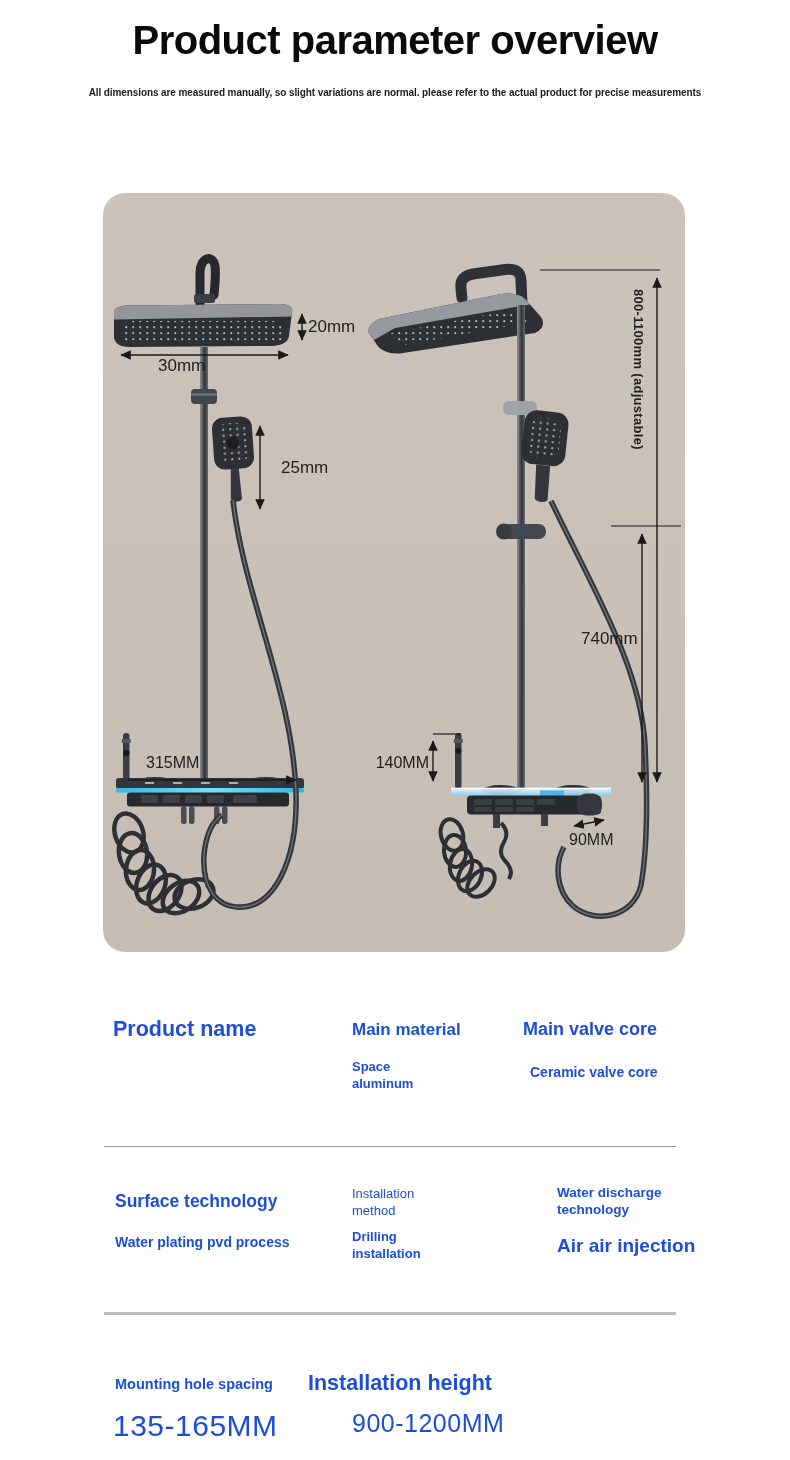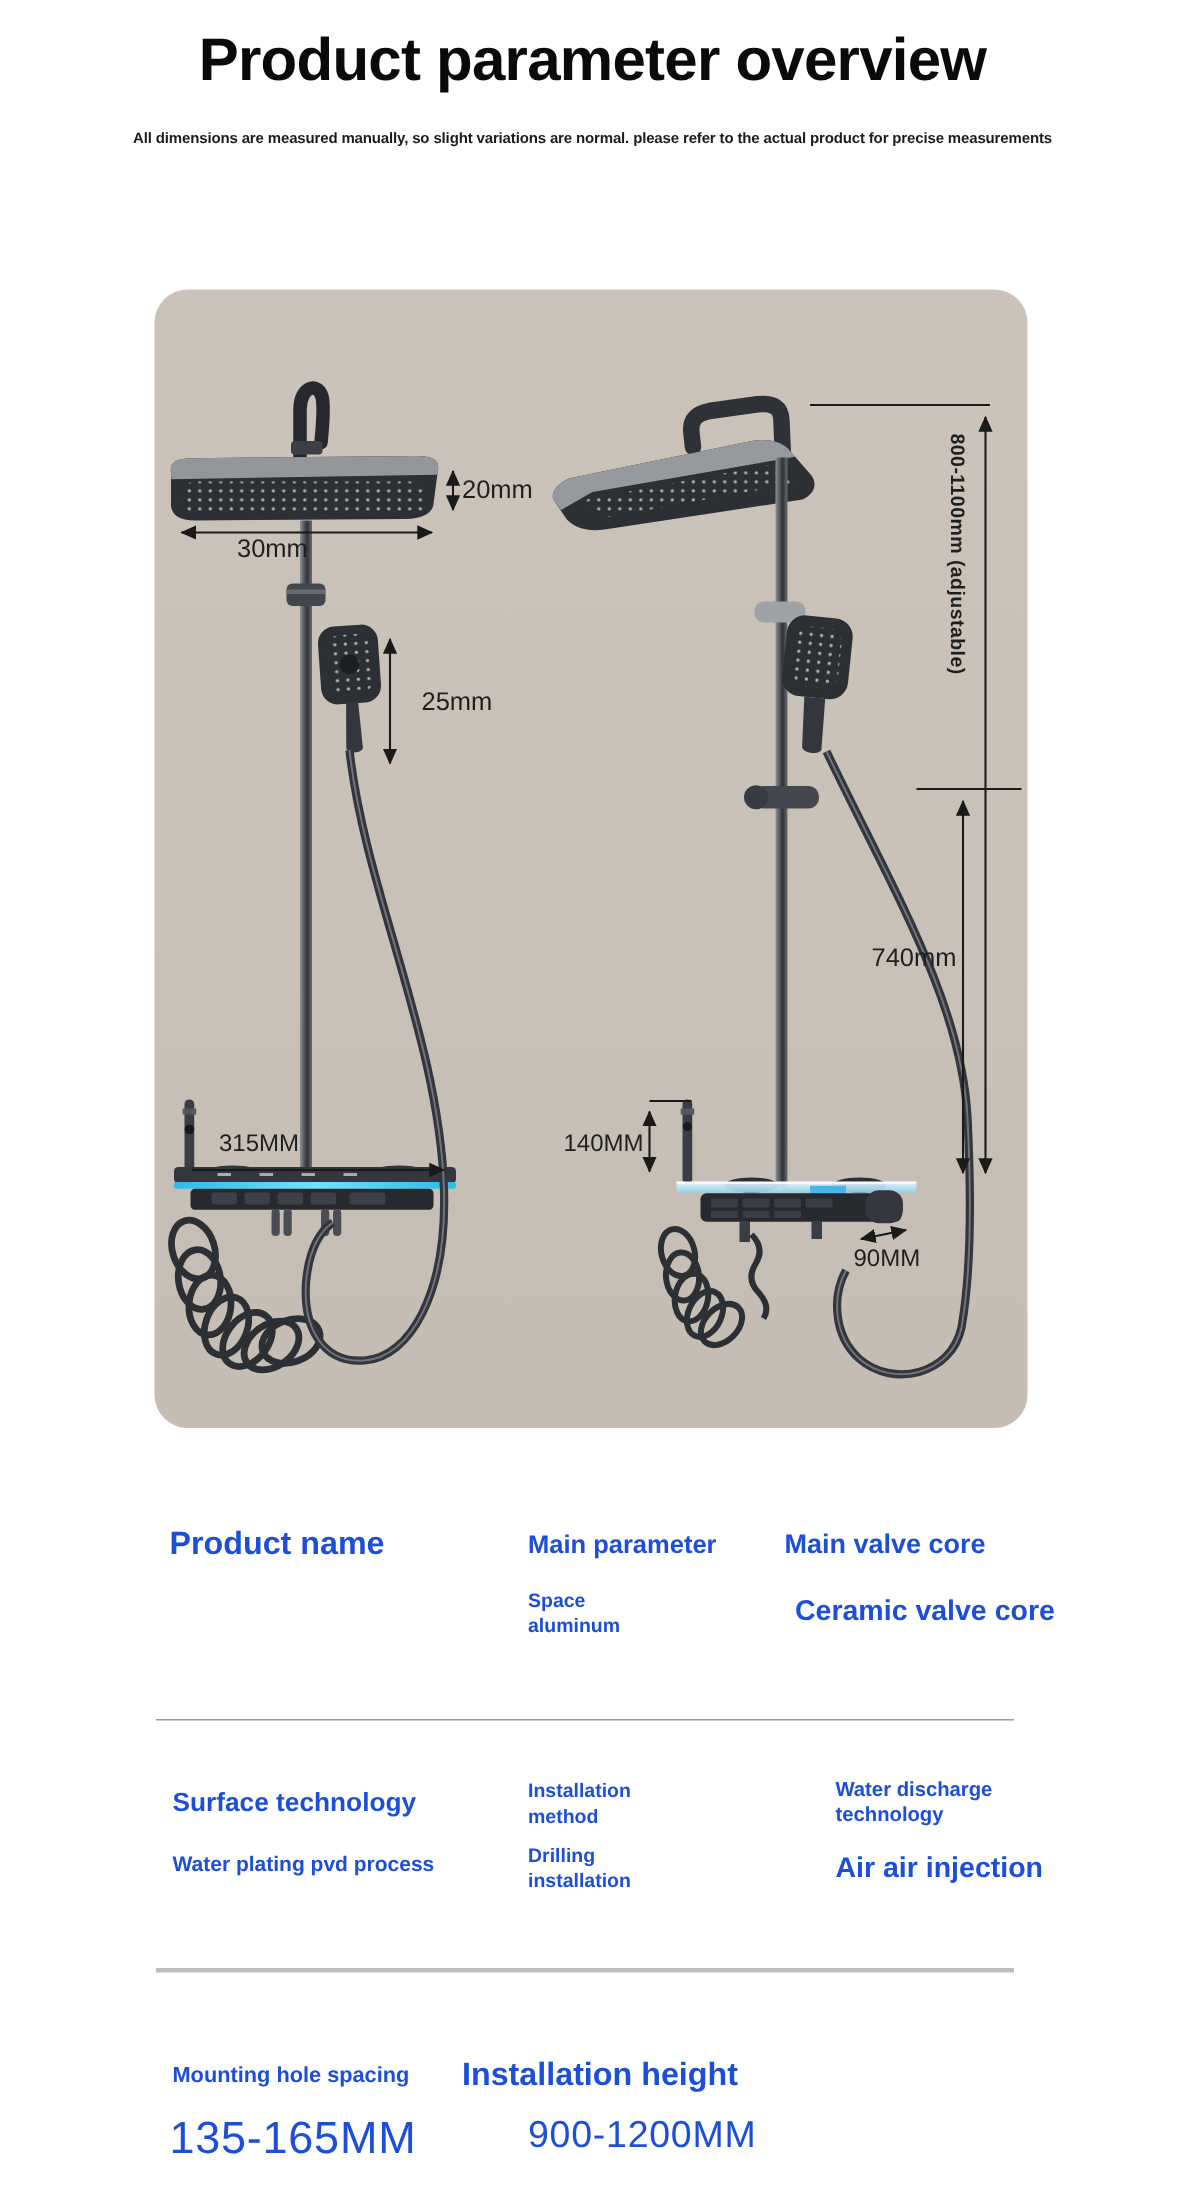--- a/index.html
+++ b/index.html
@@ -33,25 +33,25 @@
     transform:rotate(90deg); transform-origin:left top; }
 
   
   .lbl { position:absolute; color:#1d4ed8; }
   .hr { position:absolute; background:#9a9a9a; }
   .s-r1c1-l { left:113px; top:1017px; font-size:21.5px; font-weight:800; }
   .s-r1c1-v { left:113px; top:1057px; width:188px; font-size:16px; font-weight:800; line-height:1.24; }
   .s-r1c2-l { left:352px; top:1020px; font-size:17px; font-weight:800; }
   .s-r1c2-v { left:352px; top:1059px; width:86px; font-size:13px; font-weight:700; line-height:1.3; }
   .s-r1c3-l { left:523px; top:1019px; font-size:18px; font-weight:800; }
-  .s-r1c3-v { left:530px; top:1064px; font-size:19px; font-weight:700; }
+  .s-r1c3-v { left:530px; top:1064px; font-size:14px; font-weight:700; }
   .hr1 { left:104px; top:1146px; width:572px; height:1px; }
   .s-r2c1-l { left:115px; top:1191px; font-size:17.5px; font-weight:800; }
   .s-r2c1-v { left:115px; top:1234px; font-size:14px; font-weight:700; }
-  .s-r2c2-l { left:352px; top:1186px; width:92px; font-size:13px; font-weight:700; line-height:1.3; }
+  .s-r2c2-l { left:352px; top:1186px; width:92px; font-size:13px; font-weight:400; line-height:1.3; }
   .s-r2c2-v { left:352px; top:1229px; width:96px; font-size:13px; font-weight:700; line-height:1.3; }
   .s-r2c3-l { left:557px; top:1185px; width:132px; font-size:13.5px; font-weight:700; line-height:1.25; }
   .s-r2c3-v { left:557px; top:1235px; font-size:19px; font-weight:800; }
   .hr2 { left:104px; top:1312px; width:572px; height:2.5px; background:#bdbdbd; }
   .s-r3c1-l { left:115px; top:1376px; font-size:14.5px; font-weight:800; }
   .s-r3c1-v { left:113px; top:1409px; font-size:30px; font-weight:400; letter-spacing:0.5px; }
   .s-r3c2-l { left:308px; top:1371px; font-size:21.5px; font-weight:800; }
   .s-r3c2-v { left:352px; top:1409px; font-size:25px; font-weight:400; letter-spacing:0.5px; }
 </style>
 </head>
@@ -228,21 +228,21 @@
     <div class="dim dim-30">30mm</div>
     <div class="dim dim-25">25mm</div>
     <div class="dim dim-315">315MM</div>
     <div class="dim dim-800">800-1100mm (adjustable)</div>
     <div class="dim dim-740">740mm</div>
     <div class="dim dim-140">140MM</div>
     <div class="dim dim-90">90MM</div>
   </div>
 
   <div class="lbl s-r1c1-l">Product name</div>
-  <div class="lbl s-r1c2-l">Main parameter</div>
+  <div class="lbl s-r1c2-l">Main material</div>
   <div class="lbl s-r1c2-v">Space aluminum</div>
   <div class="lbl s-r1c3-l">Main valve core</div>
   <div class="lbl s-r1c3-v">Ceramic valve core</div>
   <div class="hr hr1"></div>
 
   <div class="lbl s-r2c1-l">Surface technology</div>
   <div class="lbl s-r2c1-v">Water plating pvd process</div>
   <div class="lbl s-r2c2-l">Installation method</div>
   <div class="lbl s-r2c2-v">Drilling installation</div>
   <div class="lbl s-r2c3-l">Water discharge technology</div>

